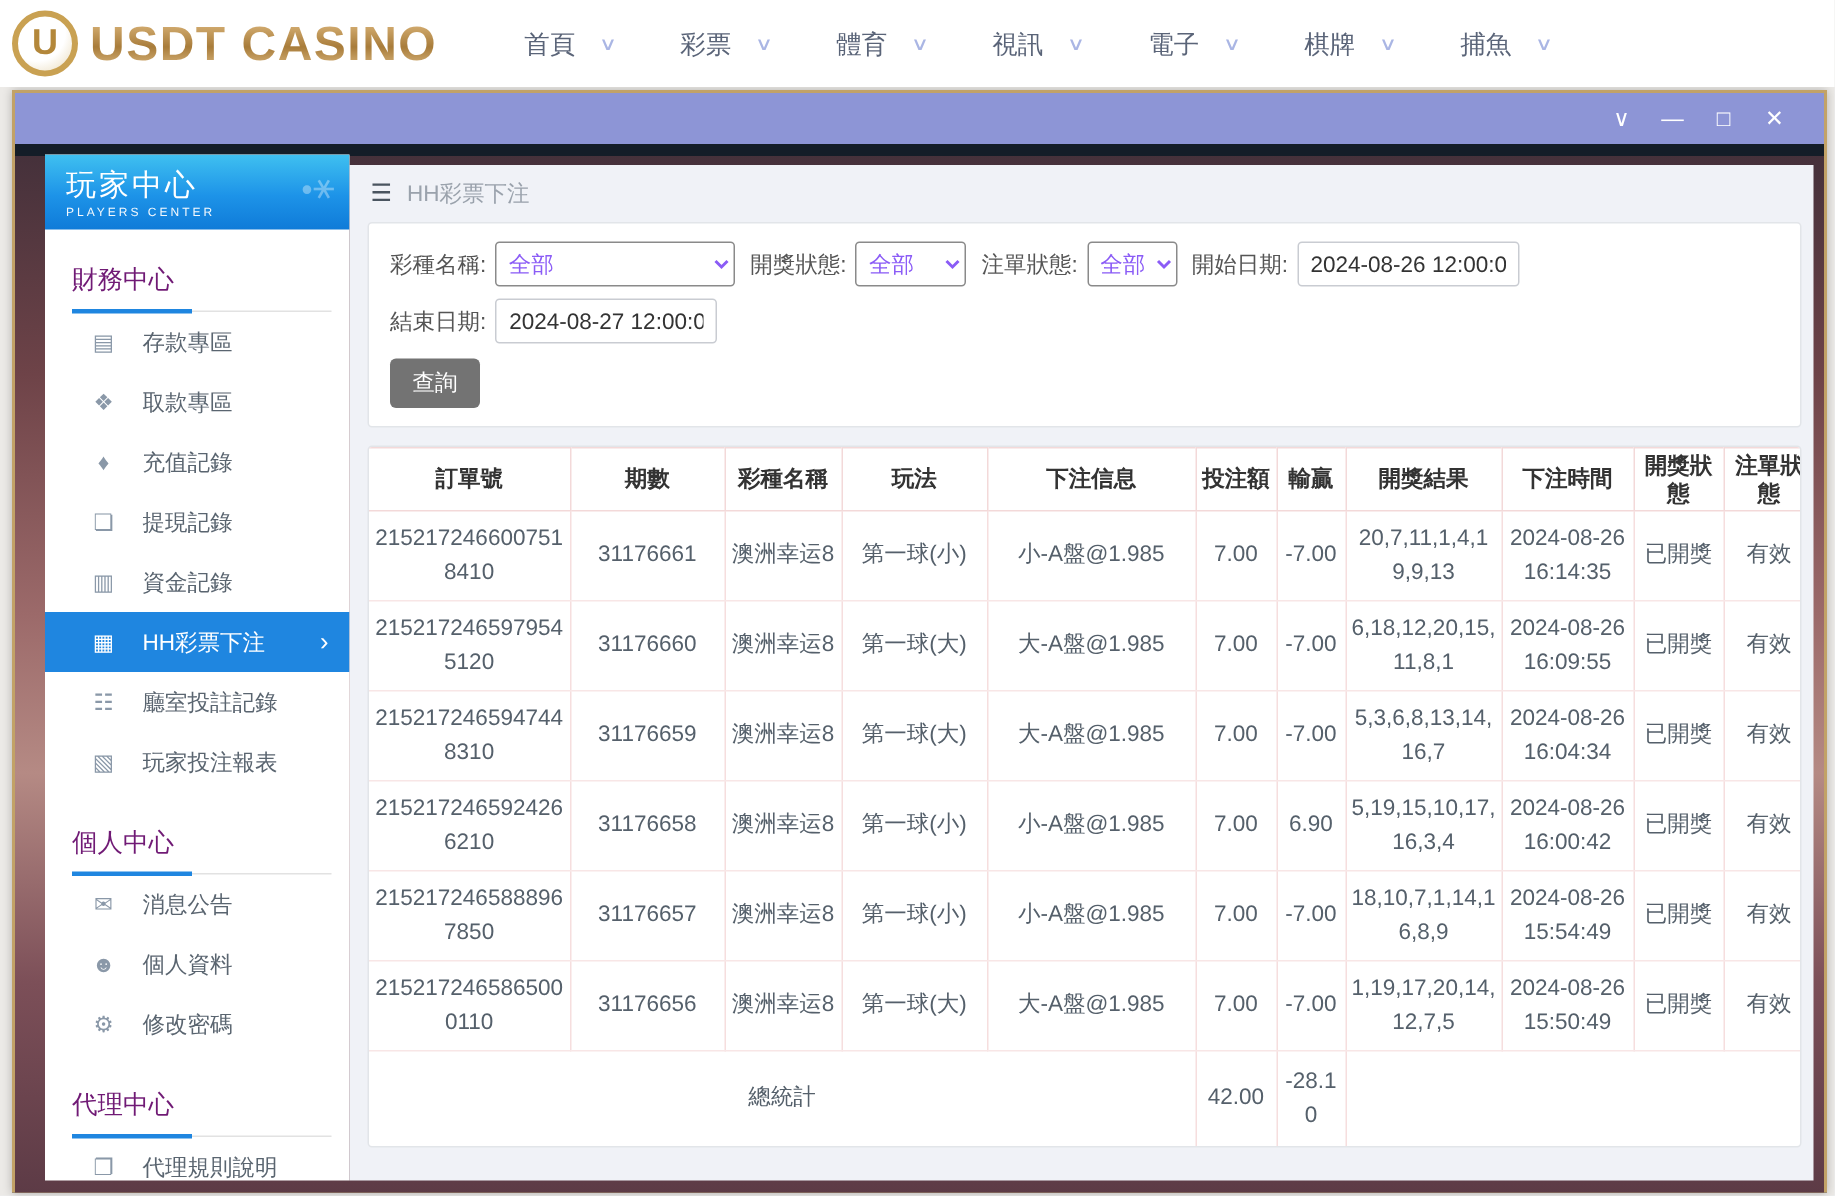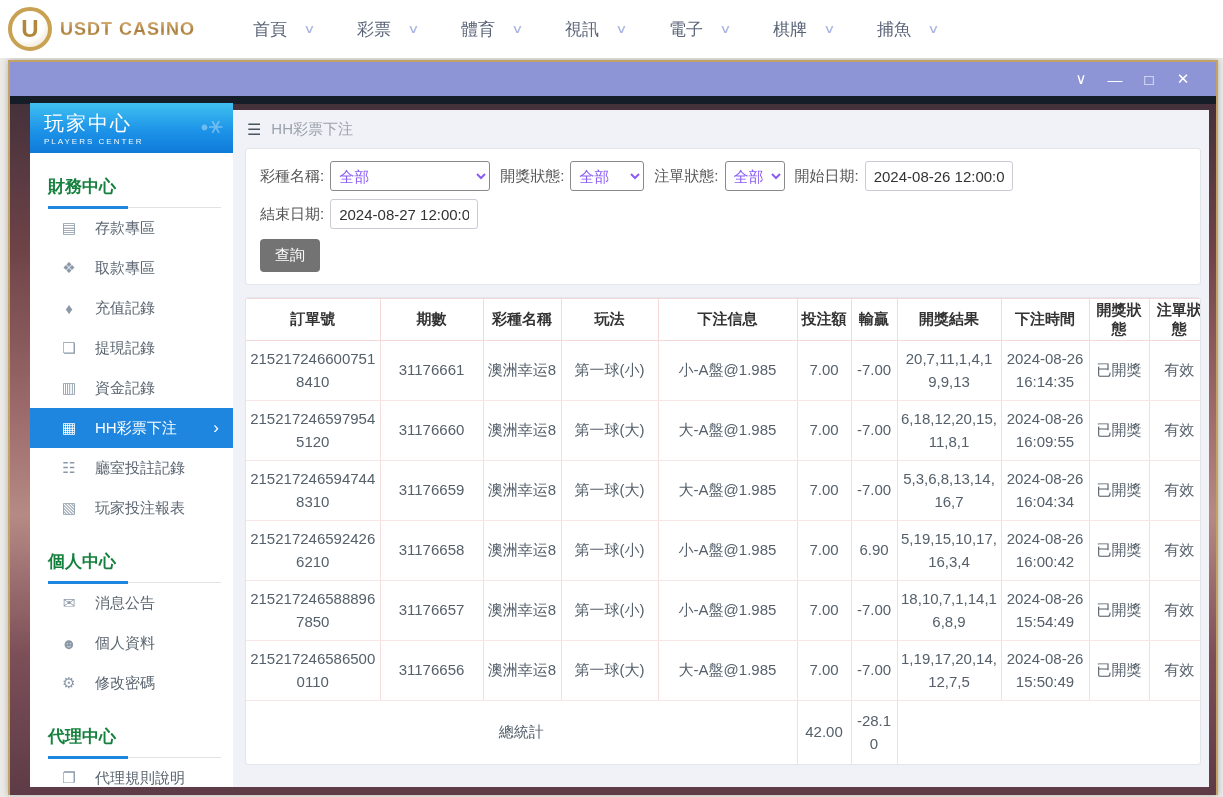--- a/index.html
+++ b/index.html
@@ -7,21 +7,21 @@
     font-family:"Liberation Sans","DejaVu Sans",sans-serif; background:#eceae7; }
 
   
   .topbar { position:absolute; left:0; top:0; width:1223px; height:58px;
     background:#fff; display:flex; align-items:center; z-index:5; }
   .logo { display:flex; align-items:center; gap:8px; margin-left:8px; }
   .logo-badge { width:44px; height:44px; border-radius:50%; border:4px solid #c9a152;
     background:radial-gradient(circle at 35% 30%, #fff 0 55%, #e8d9b8 100%);
     display:flex; align-items:center; justify-content:center;
     color:#b3873a; font-weight:bold; font-size:24px; }
-  .logo-text { font-size:18px; font-weight:bold; letter-spacing:1px;
+  .logo-text { font-size:32px; font-weight:bold; letter-spacing:1px;
     color:#b08948;
     background:linear-gradient(180deg,#d8b277 10%,#a87c3a 55%,#e2c08a 100%);
     -webkit-background-clip:text; background-clip:text; -webkit-text-fill-color:transparent; }
   .nav-items { display:flex; margin-left:58px; }
   .nav-item { display:flex; align-items:center; gap:18px; width:104px;
     color:#5a6478; font-size:17px; cursor:pointer; justify-content:flex-start; }
   .nav-caret { color:#aab6e4; font-size:12px; transform:scaleX(1.4); }
 
   
   .window { position:absolute; left:8px; top:60px; width:1210px; height:735px;
@@ -36,21 +36,21 @@
   .page-wrap { display:flex; height:100%; padding:7px 7px 8px 20px; }
 
   
   .sidebar { width:203px; background:#fff; flex:none; overflow:hidden; }
   .sb-head { height:50px; position:relative; padding:7px 0 0 14px; color:#fff;
     background:linear-gradient(180deg,#3fc0f0 0%,#1d93e8 55%,#0f7bd8 100%); }
   .sb-title { font-size:20px; letter-spacing:2px; }
   .sb-sub { font-size:8px; letter-spacing:2px; opacity:.95; }
   .sb-deco { position:absolute; right:10px; top:8px; font-size:24px; color:rgba(255,255,255,.35); }
   .sb-section { margin-top:14px; }
-  .sb-sec-label { color:#15803d; font-size:17px; padding:8px 0 10px 18px; position:relative;font-weight:bold; }
+  .sb-sec-label { color:#701a75; font-size:17px; padding:8px 0 10px 18px; position:relative; }
   .sb-sec-label::after { content:""; position:absolute; left:18px; right:12px; bottom:0;
     height:1px; background:#e2e2e2; }
   .sb-sec-label::before { content:""; position:absolute; left:18px; bottom:-1px;
     width:80px; height:3px; background:#1f86e0; z-index:1; }
   .sb-item { height:40px; display:flex; align-items:center; gap:17px;
     padding-left:30px; color:#5a6570; font-size:15px; cursor:pointer; position:relative; }
   .sb-item .sb-icon { width:18px; text-align:center; color:#8a98a8; font-size:15px; }
   .sb-item.active { background:#1f86e0; color:#fff; }
   .sb-item.active .sb-icon { color:#fff; }
   .sb-item .sb-arrow { position:absolute; right:14px; color:#fff; font-size:17px; }

